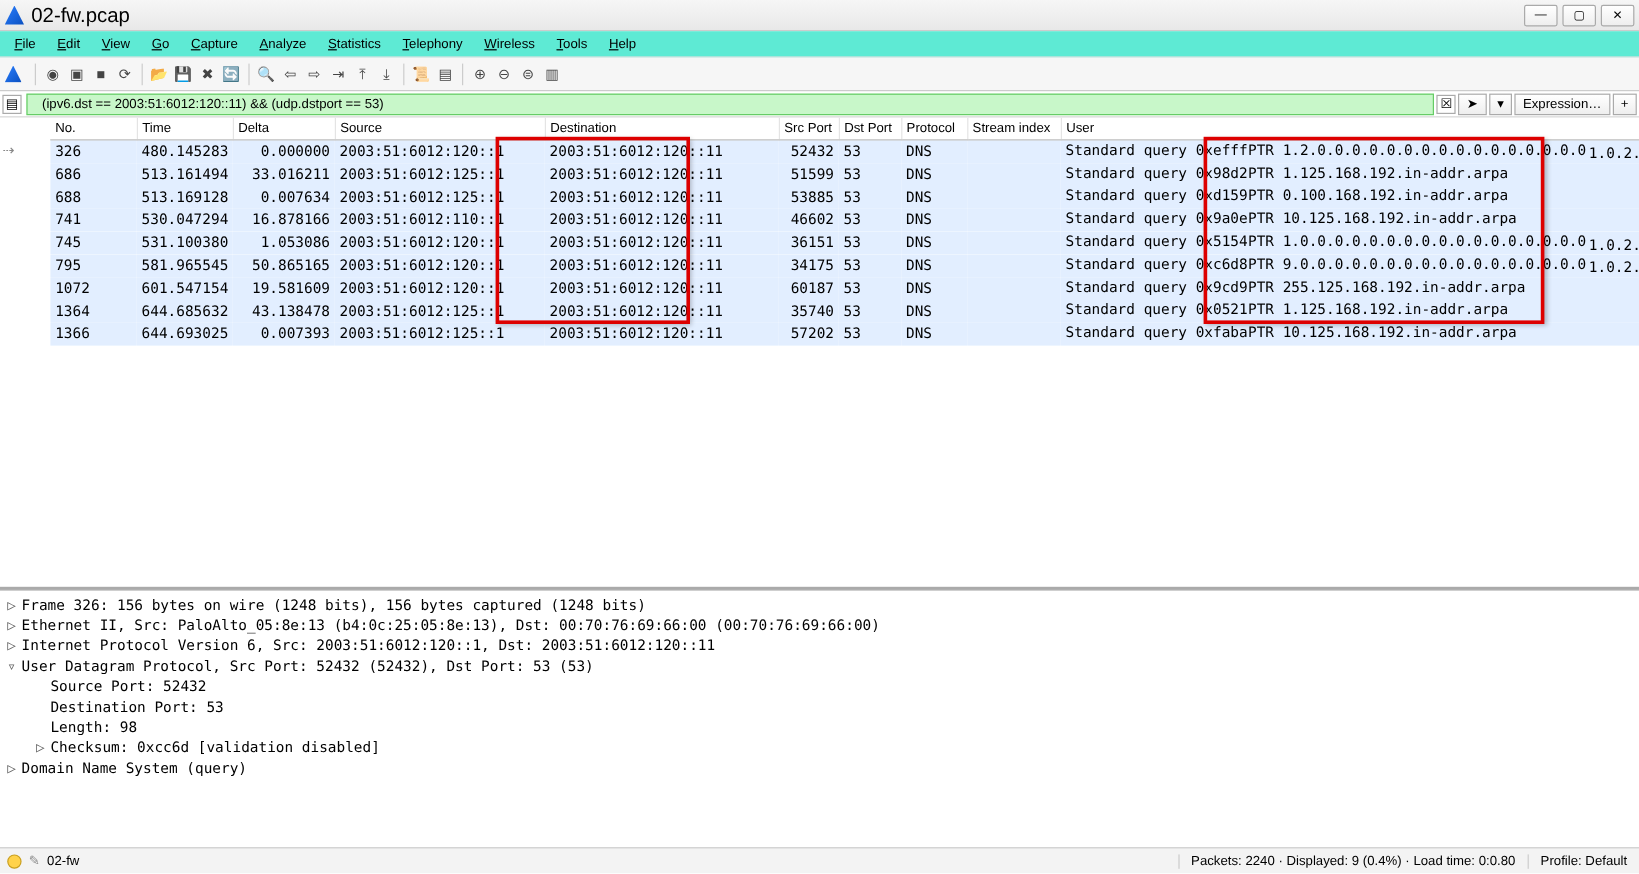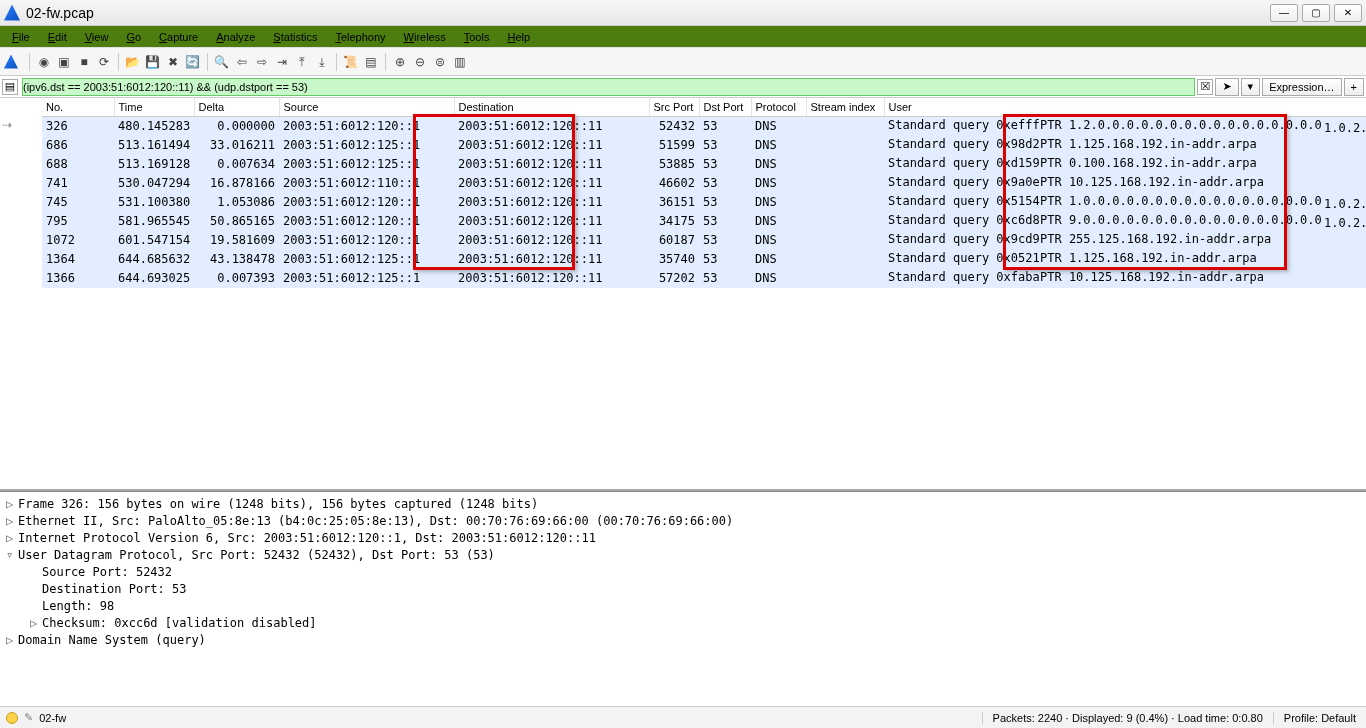--- a/index.html
+++ b/index.html
@@ -1,29 +1,29 @@
 <!DOCTYPE html>
 <html><head>
 <meta charset="utf-8">
 <style>
 * { margin:0; padding:0; box-sizing:border-box; }
 body { font-family: Tahoma, Arial, sans-serif; font-size:11px; background:#fff; width:1366px; height:728px; overflow:hidden; position:relative; color:#000;}
 .titlebar { height:26px; background:linear-gradient(to bottom,#f6f6f6,#e8e8e8); border-bottom:1px solid #ccc; display:flex; align-items:center; padding:0 4px; }
 .fin-icon { width:16px; height:16px; background:linear-gradient(135deg,#2a7fff,#0a4fbf); clip-path:polygon(0 100%,50% 0,100% 100%); margin-right:6px;}
-.title-text { flex:1; font-size:14px; }
+.title-text { flex:1; font-size:17px; }
 .win-btns { display:flex; gap:4px; }
 .win-btn { width:28px; height:18px; border:1px solid #aaa; border-radius:2px; background:linear-gradient(#fff,#eee); font-size:10px; display:flex; align-items:center; justify-content:center; cursor:pointer;}
-.menubar { height:22px; background:#4d7c0f; border-bottom:1px solid #e0e0e0; display:flex; align-items:center; padding:0 4px; gap:2px;}
+.menubar { height:22px; background:#5eead4; border-bottom:1px solid #e0e0e0; display:flex; align-items:center; padding:0 4px; gap:2px;}
 .menu-item { padding:2px 8px; cursor:pointer; }
 .menu-item u { text-decoration:underline; }
 .toolbar { height:28px; border-bottom:1px solid #ccc; display:flex; align-items:center; padding:0 4px; gap:2px; background:#f6f6f6;}
 .tb-btn { width:18px; height:18px; border:1px solid transparent; display:flex; align-items:center; justify-content:center; cursor:pointer; font-size:12px; color:#444; }
 .tb-sep { width:1px; height:18px; background:#ccc; margin:0 3px;}
 .filterbar { height:22px; border-bottom:1px solid #ccc; display:flex; align-items:center; padding:0 2px; gap:2px; }
-.filter-input { flex:1; height:18px; background:#c8f7c9; border:1px solid #6c6; padding:1px 0; font-size:11px; display:flex; align-items:center;}
+.filter-input { flex:1; height:18px; background:#c8f7c9; border:1px solid #6c6; padding:1px 12px; font-size:11px; display:flex; align-items:center;}
 .filter-icon-box { width:16px; height:16px; border:1px solid #aaa; margin-right:2px; display:flex; align-items:center; justify-content:center; background:#fff;}
 .filter-btn { height:18px; padding:0 6px; border:1px solid #aaa; background:linear-gradient(#fff,#eee); cursor:pointer; font-size:11px; display:flex; align-items:center;}
 .close-x { width:16px; height:16px; border:1px solid #aaa; display:flex; align-items:center; justify-content:center; cursor:pointer; background:#fff;}
 .packet-list { height:393px; overflow:hidden; position:relative; background:#fff; border-bottom:2px solid #aaa;}
 table.plist { width:100%; border-collapse:collapse; table-layout:fixed;margin-left:42px; }
 table.plist th { text-align:left; font-weight:normal; padding:2px 4px; border-right:1px solid #e4e4e4; border-bottom:1px solid #ccc; background:#fff; font-size:11px; height:18px; overflow:hidden; white-space:nowrap;}
 table.plist td { padding:1px 4px; font-family:Consolas,monospace; font-size:12px; white-space:nowrap; overflow:hidden; height:17px; background:#e2eeff;}
 .col-no { width:72px; text-align:right;}
 .col-time { width:80px;}
 .col-delta { width:85px; text-align:right;}

